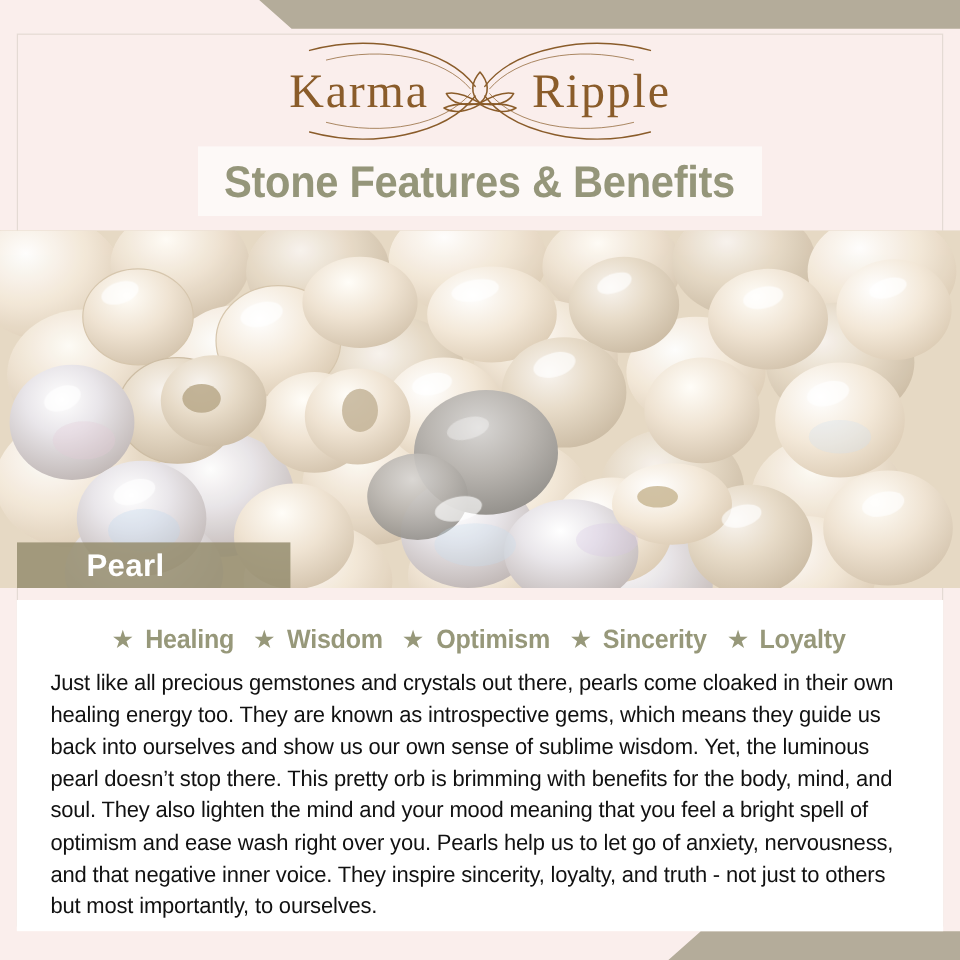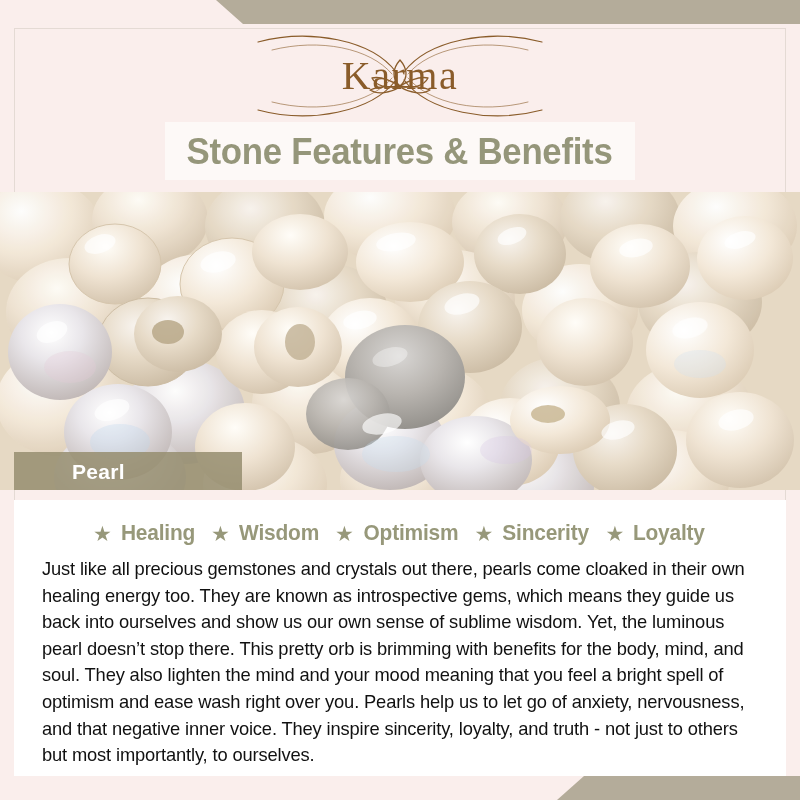--- a/index.html
+++ b/index.html
@@ -151,21 +151,21 @@
     top: 452px;
     width: 228px;
     height: 38px;
     background: rgba(150, 142, 112, .86);
     display: flex;
     align-items: center;
   }
   .photo-label span {
     margin-left: 58px;
     color: #ffffff;
-    font-size: 21px;
+    font-size: 26px;
     font-weight: bold;
     letter-spacing: .3px;
     line-height: 1;
     font-family: "Liberation Sans", sans-serif;
   }
 
   
   .text-card {
     position: absolute;
     left: 14px;
@@ -241,20 +241,21 @@
         <g fill="none" stroke="#8a5c2a" stroke-width="1.3" stroke-linejoin="round">
           <path d="M200 30 C193 38 191 48 200 56 C209 48 207 38 200 30 Z"></path>
           <path d="M200 56 C190 50 180 46 172 48 C176 56 187 59 200 56 Z"></path>
           <path d="M200 56 C210 50 220 46 228 48 C224 56 213 59 200 56 Z"></path>
           <path d="M200 57 C188 56 176 57 170 60 C178 65 190 63 200 57 Z"></path>
           <path d="M200 57 C212 56 224 57 230 60 C222 65 210 63 200 57 Z"></path>
         </g>
       </svg>
       <div class="logo-text">
         <div class="logo-word">Karma</div>
+        <div class="logo-word">Ripple</div>
       </div>
     </div>
   </div>
 
   <div class="title-banner">
     <h1>Stone Features &amp; Benefits</h1>
   </div>
 
   <div class="photo">
     <svg viewBox="0 0 800 298" preserveAspectRatio="none">

